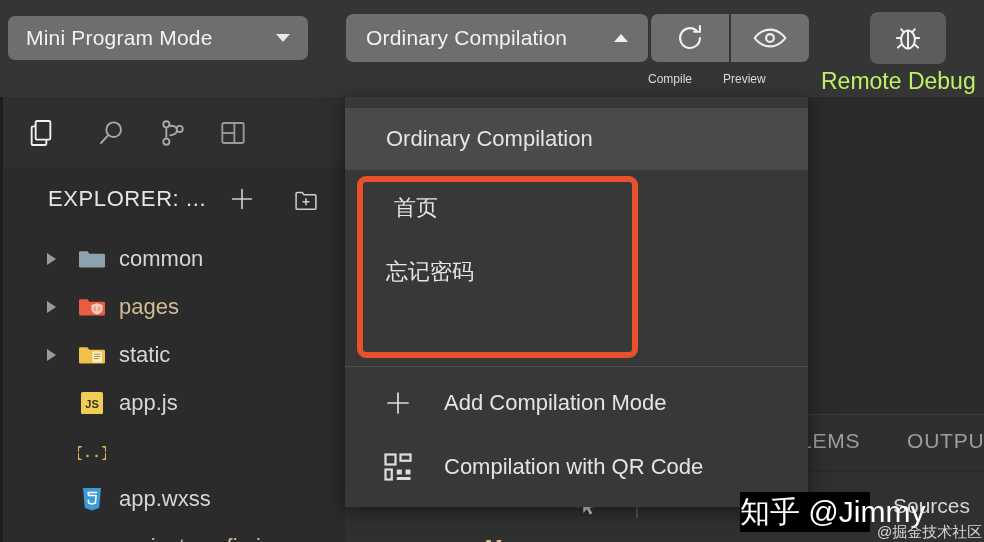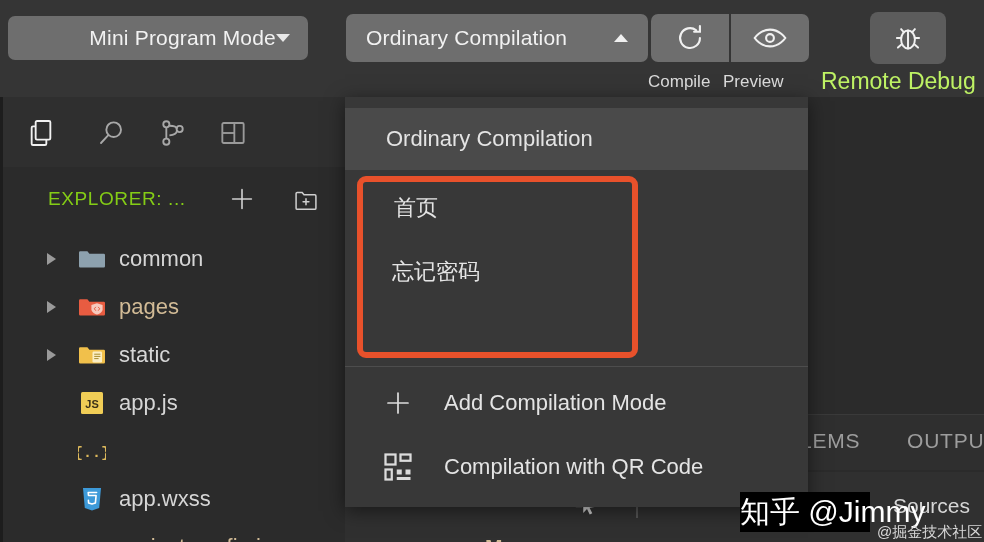--- a/index.html
+++ b/index.html
@@ -24,39 +24,39 @@
     color: #f2f2f2;
   }
   .tb-btn-label { font-size: 21px; letter-spacing: 0.2px; white-space: nowrap; }
   .caret {
     width: 0; height: 0; border-left: 7px solid transparent;
     border-right: 7px solid transparent;
   }
   .caret-down { border-top: 8px solid #e8e8e8; }
   .caret-up { border-bottom: 8px solid #f0f0f0; }
 
-  #mode-btn { left: 8px; top: 16px; width: 300px; height: 44px; padding: 0 18px; text-align: right; }
+  #mode-btn { left: 8px; top: 16px; width: 300px; height: 44px; padding: 0 18px; }
   #mode-btn .tb-btn-label { flex: 1; }
 
   #compmode-btn { left: 346px; top: 14px; width: 302px; height: 48px; padding: 0 20px; }
   #compmode-btn .tb-btn-label { flex: 1; }
 
   .icon-btn {
     position: absolute; top: 14px; height: 48px; width: 78px;
     background: #6e6e6e;
     display: flex; align-items: center; justify-content: center;
   }
   #compile-btn { left: 651px; border-radius: 7px 0 0 7px; }
   #preview-btn { left: 731px; border-radius: 0 7px 7px 0; }
   #debug-btn { left: 870px; top: 12px; width: 76px; height: 52px;
                background: #5c5c5c; border-radius: 8px;
                display:flex; align-items:center; justify-content:center; position:absolute; }
 
   .tb-caption {
-    position: absolute; font-size: 17px; color: #dcdcdc; white-space: nowrap;
+    position: absolute; font-size: 12px; color: #dcdcdc; white-space: nowrap;
   }
   #compile-cap { left: 648px; top: 72px; }
   #preview-cap { left: 723px; top: 72px; }
   #debug-cap   { left: 821px; top: 68px; font-size: 23px; color: #bef264; }
 
   
   .sidebar {
     position: absolute; left: 0; top: 97px; width: 345px; height: 445px;
     background: #2b2b2b; border-left: 3px solid #1d1d1d;
   }
@@ -72,21 +72,21 @@
   #act-files { left: 18px; }
   #act-search { left: 88px; }
   #act-scm { left: 150px; }
   #act-split { left: 210px; }
 
   .explorer-head {
     position: absolute; left: 0; top: 72px; width: 345px; height: 60px;
     display: flex; align-items: center;
   }
   .explorer-title {
-    position: absolute; left: 45px; font-size: 19px; color: #84cc16;
+    position: absolute; left: 45px; font-size: 22px; color: #e5e5e5;
     letter-spacing: 0.6px;
   }
   .eh-icon { position: absolute; width: 34px; height: 34px; cursor: pointer;
              display:flex; align-items:center; justify-content:center; }
   #eh-newfile { left: 222px; top: 13px; }
   #eh-newfolder { left: 286px; top: 14px; }
 
   .tree { position: absolute; left: 0; top: 138px; width: 345px; }
   .tree-row {
     position: relative; height: 48px; display: flex; align-items: center;
@@ -144,21 +144,21 @@
   .mi-label { position: absolute; }
   .mi-icon { position: absolute; left: 35px; width: 36px; height: 36px;
              display:flex; align-items:center; justify-content:center; }
   .menu-sep { position: absolute; left: 0; width: 463px; height: 1px; background: #4d4d4d; }
 
   #mi-ordinary { top: 11px; height: 62px; }
   #mi-ordinary .mi-label { left: 41px; }
   #mi-p0 { top: 82px; height: 58px; margin-left: 8px; }
   #mi-p0 .mi-label { left: 41px; }
   #mi-p1 { top: 146px; height: 58px; }
-  #mi-p1 .mi-label { left: 41px; margin-left: 6px; }
+  #mi-p1 .mi-label { left: 41px; }
   #mi-p2 { top: 210px; height: 58px; }
   #mi-p2 .mi-label { left: 41px; }
   #sep1 { top: 269px; }
   #mi-add { top: 275px; height: 62px; }
   #mi-add .mi-label { left: 99px; }
   #mi-qr { top: 339px; height: 62px; }
   #mi-qr .mi-label { left: 99px; }
 
   
   .annot-box {

